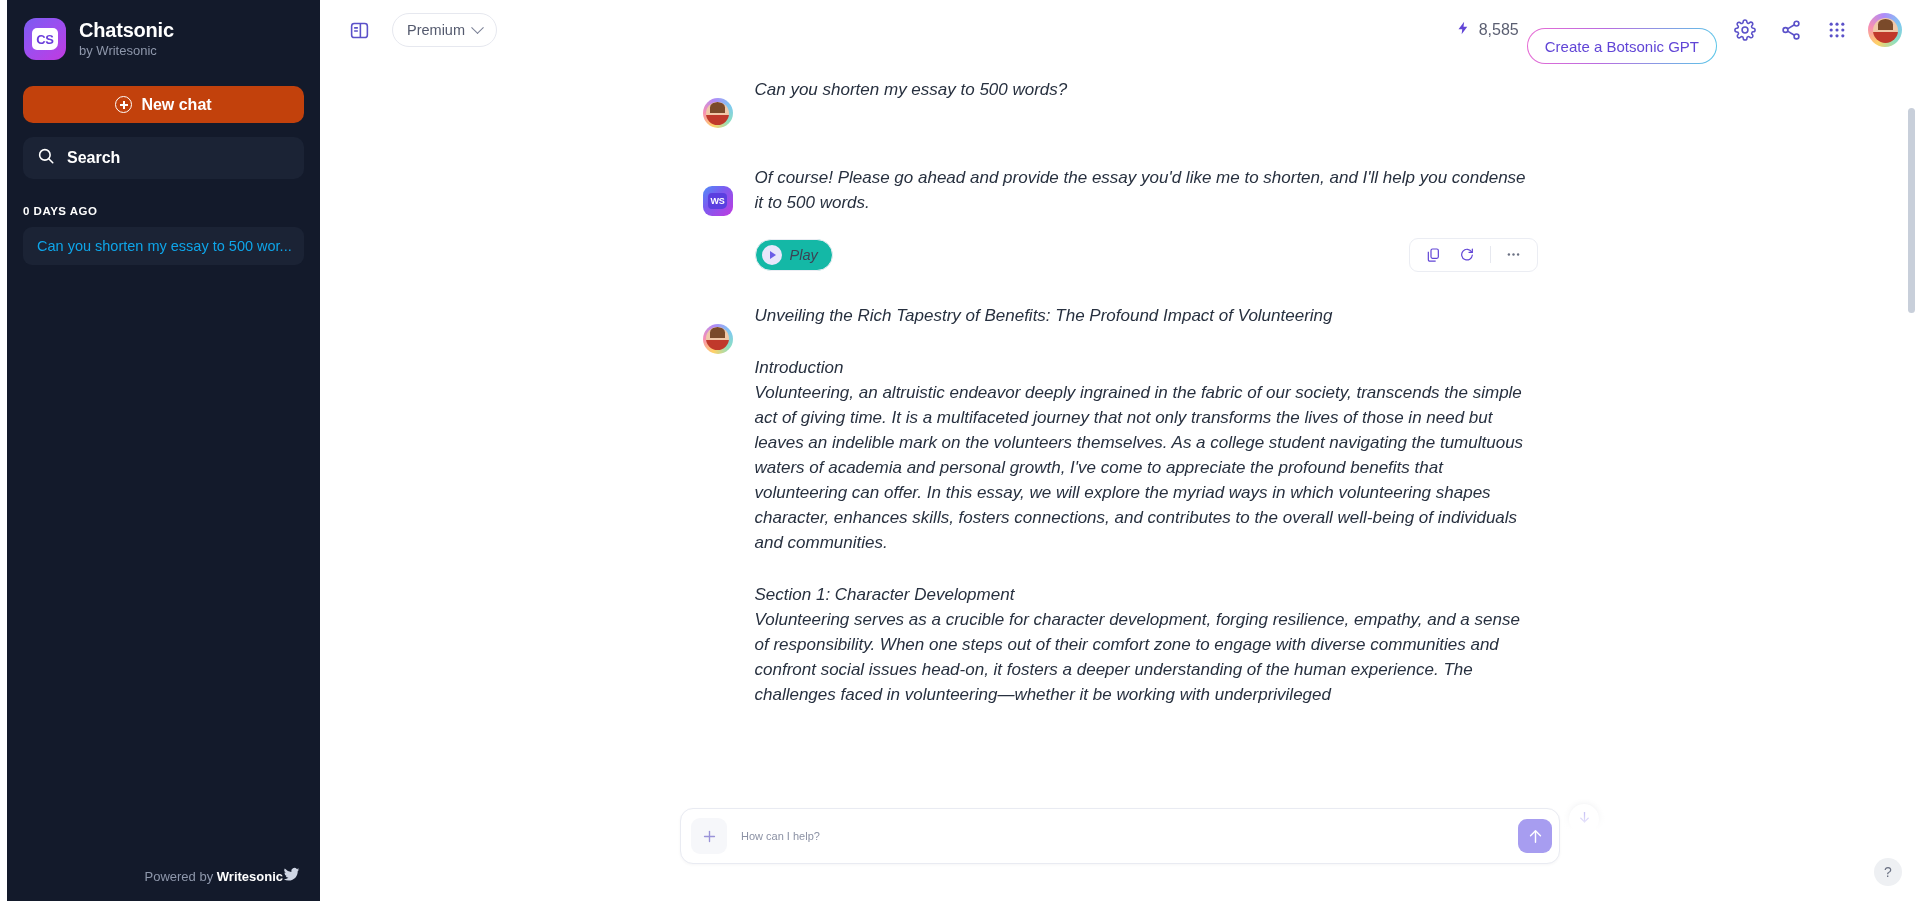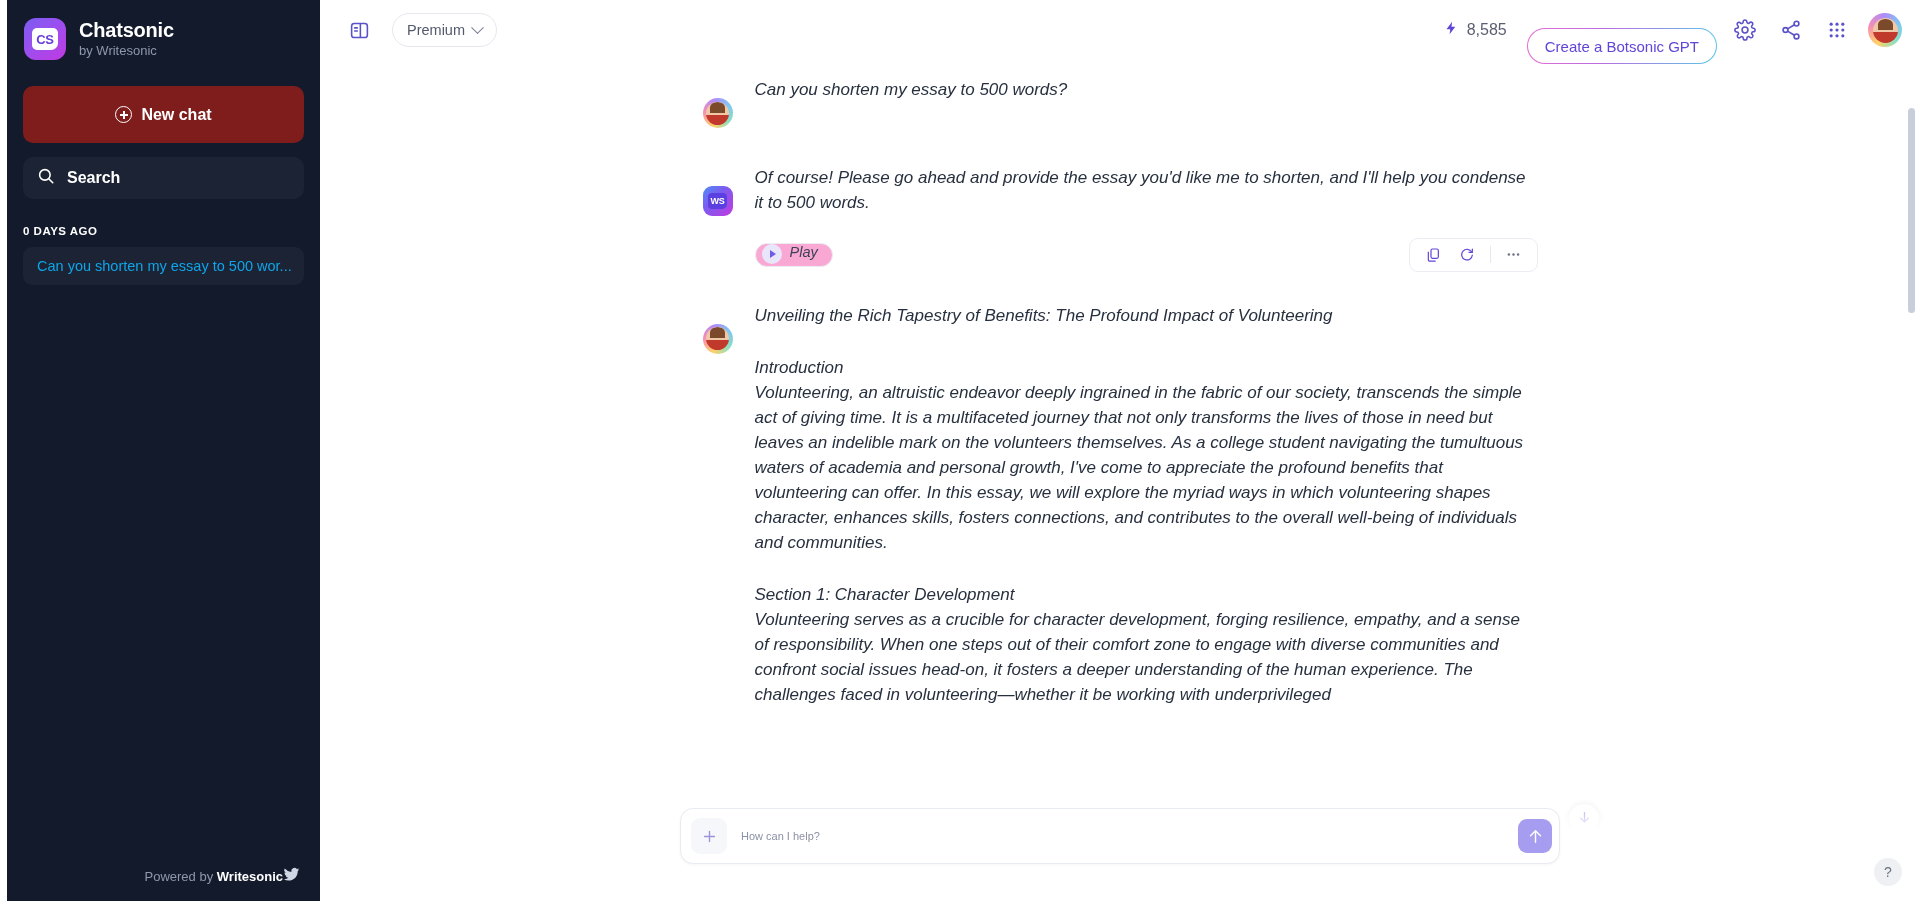--- a/index.html
+++ b/index.html
@@ -29,22 +29,22 @@
     width: 26px; height: 22px; border-radius: 5px 5px 7px 5px;
     background: #ffffff;
     display: flex; align-items: center; justify-content: center;
     font-size: 13px; font-weight: bold; color: #6a3ddb; letter-spacing: -0.3px;
   }
   .brand-text { display: flex; flex-direction: column; line-height: 1.15; }
   .brand-title { font-size: 20px; font-weight: bold; color: #ffffff; letter-spacing: -0.2px; }
   .brand-sub { font-size: 13px; color: #8e97ab; margin-top: 2px; }
 
   .new-chat {
-    margin: 16px 16px 0 16px; height: 57px;
-    background: #7f1d1d; border: none; border-radius: 10px;
+    margin: 16px 16px 0 16px; height: 37px;
+    background: #c2410c; border: none; border-radius: 10px;
     color: #ffffff; font-size: 16px; font-weight: bold;
     display: flex; align-items: center; justify-content: center; gap: 9px;
     cursor: pointer; font-family: inherit;
   }
   .plus-circle {
     width: 17px; height: 17px; border-radius: 50%;
     border: 1.6px solid #ffffff; position: relative; flex-shrink: 0;
   }
   .plus-circle::before, .plus-circle::after {
     content: ''; position: absolute; background: #ffffff;
@@ -92,21 +92,21 @@
   }
   .premium-pill {
     margin-left: 16px; height: 34px; padding: 0 14px;
     border: 1px solid #e6e8ef; border-radius: 18px; background: #fff;
     display: flex; align-items: center; gap: 8px; cursor: pointer;
     font-size: 14.5px; color: #545a6e;
   }
   .chev { width: 9px; height: 9px; border-right: 1.6px solid #7a8096; border-bottom: 1.6px solid #7a8096; transform: rotate(45deg) translate(-2px,-2px); }
   .spacer { flex: 1; }
 
-  .credits { display: flex; align-items: center; gap: 8px; margin-right: 20px; font-size: 16px; color: #5b5f72; }
+  .credits { display: flex; align-items: center; gap: 8px; margin-right: 8px; font-size: 16px; color: #5b5f72; }
   .create-gpt {
     height: 36px; padding: 0 17px; border-radius: 19px; cursor: pointer;
     display: flex; align-items: center; font-size: 15px; color: #6145d6; font-weight: normal;
     background:
       linear-gradient(#fff,#fff) padding-box,
       linear-gradient(100deg, #e86bd4 0%, #b96ce0 40%, #58c8e8 100%) border-box;
     border: 1.6px solid transparent;
     white-space: nowrap;
     margin-top: 32px;
   }
@@ -165,22 +165,22 @@
   .msg-text { font-size: 17px; color: #27303f; line-height: 1.47; }
   .essay-title { font-size: 17px; color: #27303f; line-height: 1.47; }
   .essay-block { margin-top: 27px; }
   .essay-h { font-size: 17px; color: #27303f; line-height: 1.47; }
   .essay-p { font-size: 17px; color: #27303f; line-height: 1.47; }
 
   .action-row {
     display: flex; align-items: center; margin-top: 22px; height: 34px;
   }
   .play-btn {
-    height: 24px; padding: 0 14px 0 6px; border: 1px solid #ebedf3; border-radius: 17px;
-    background: #f9a8d4; display: flex; align-items: flex-start; gap: 8px; cursor: pointer;
+    height: 32px; padding: 0 14px 0 6px; border: 1px solid #ebedf3; border-radius: 17px;
+    background: #14b8a6; display: flex; align-items: center; gap: 8px; cursor: pointer;
     font-size: 14.5px; color: #3c4254;
   }
   .play-ic {
     width: 20px; height: 20px; border-radius: 50%; background: #e9e6fb;
     display: flex; align-items: center; justify-content: center;
   }
   .play-tri {
     width: 0; height: 0; border-left: 6px solid #6c5ce7;
     border-top: 4px solid transparent; border-bottom: 4px solid transparent;
     margin-left: 2px;

